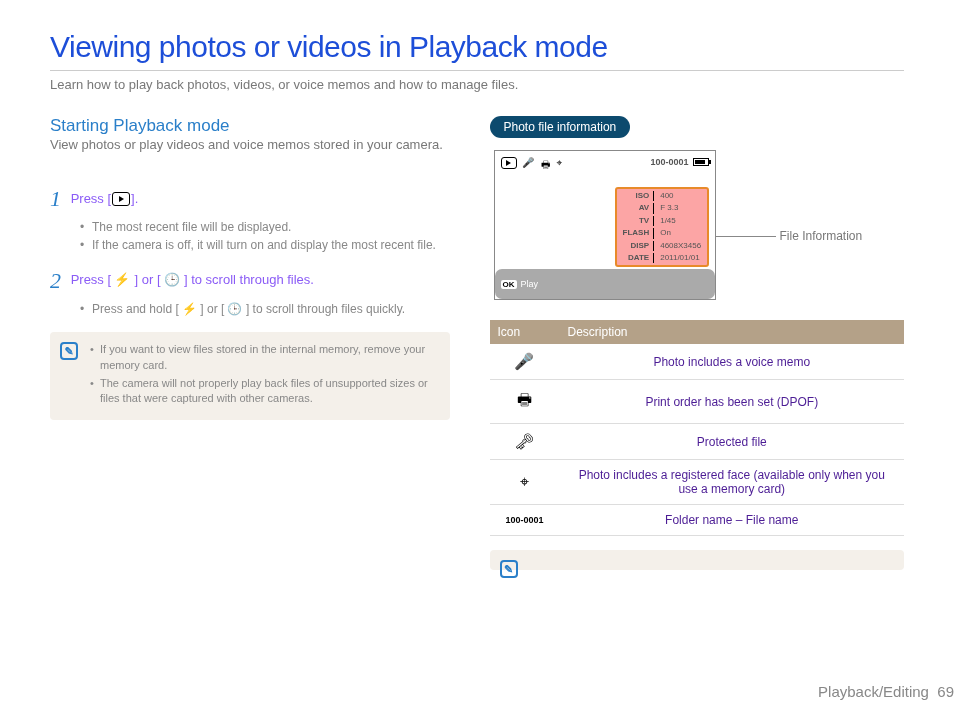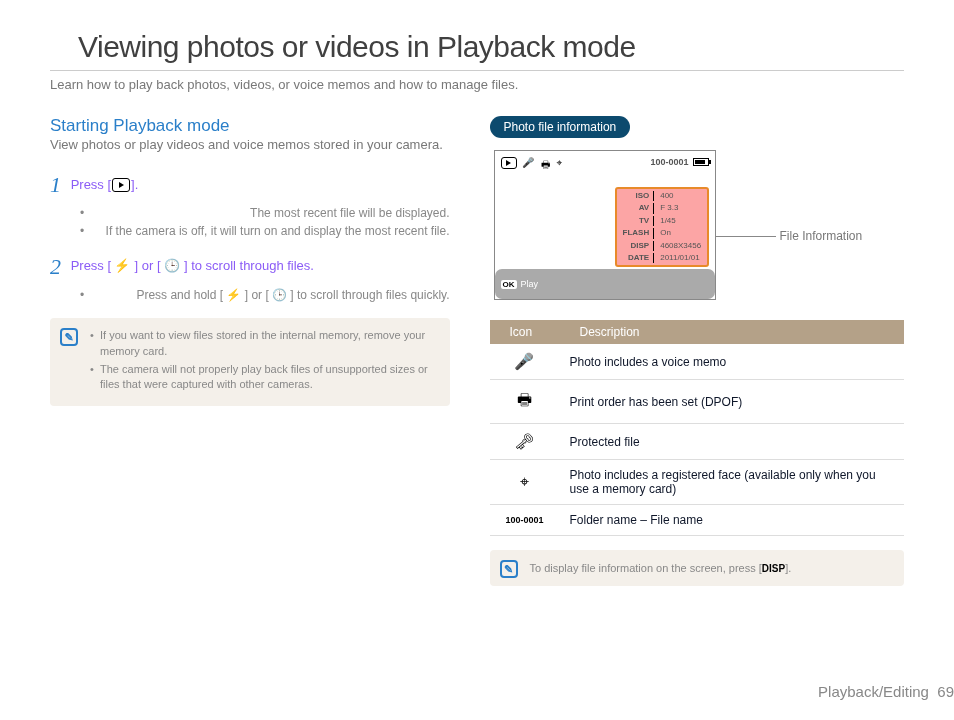--- a/index.html
+++ b/index.html
@@ -9,25 +9,24 @@
     height: 720px;
     background: #fff;
     color: #555;
     font-size: 13px;
     position: relative;
     padding: 30px 50px 0 50px;
   }
   .page-title {
     font-size: 30px;
     font-weight: 400;
-    color: #404040;
+    color: #1d4ed8;
     font-family: 'Arial Narrow', Arial, sans-serif;
     letter-spacing: -0.5px;
     margin-bottom: 6px;
-    margin-left: 28px;
   }
   .page-subtitle {
     font-size: 13px;
     color: #787878;
     border-top: 1px solid #ccc;
     padding-top: 6px;
     margin-bottom: 24px;
   }
   .columns {
     display: flex;
@@ -38,36 +37,35 @@
   .section-heading {
     color: #2a7fc9;
     font-size: 17px;
     font-weight: 400;
     margin-bottom: 0;
   }
   .section-intro {
     color: #787878;
     font-size: 13px;
     line-height: 1.4;
-    margin-bottom: 18px;
+    margin-bottom: 32px;
   }
   .step { margin-bottom: 14px; }
   .step-num {
     color: #2a7fc9;
     font-size: 22px;
     font-style: italic;
     font-family: 'Times New Roman', serif;
     vertical-align: middle;
     margin-right: 6px;
   }
   .step-text { color: #8b5cf6; font-size: 13px; }
   .bullet-list {
     list-style: none;
     margin: 6px 0 0 30px;
-    text-align: right;
   }
   .bullet-list li {
     color: #888;
     font-size: 12px;
     line-height: 1.5;
     padding-left: 12px;
     position: relative;
   }
   .bullet-list li::before {
     content: "•";
@@ -197,29 +195,30 @@
     font-size:12px;
     color:#787878;
   }
   .icon-table { width:100%; border-collapse: collapse; margin-bottom:14px;}
   .icon-table th {
     background:#b4a188;
     color:#fff;
     font-weight:normal;
     font-size:12px;
     text-align:left;
-    padding:5px 20px;
+    padding:5px 8px;
   }
   .icon-table th:first-child{width:70px;}
   .icon-table td {
     border-bottom:1px solid #ddd;
     padding:8px 10px;
     font-size:12px;
-    color:#0f172a;
+    color:#4c1d95;
     vertical-align:middle;
+    text-align:center;
   }
   .icon-table td.icon-cell{text-align:center;font-size:16px;color:#000;}
   .inline-icon {
     display:inline-flex;
     vertical-align:middle;
     border:1.5px solid #000;
     border-radius:3px;
     width:18px;height:14px;
     align-items:center;justify-content:center;
     margin:0 1px;
@@ -354,22 +353,19 @@
       </tr>
       <tr>
         <td class="icon-cell" style="font-size:9px;font-weight:bold;">100-0001</td>
         <td>Folder name – File name</td>
       </tr>
     </tbody>
       </table>
 
     <div class="note-box">
       <div class="note-icon">✎</div>
-      <span class="note-direct">
-        <span>To display file information on the screen, press [</span><span class="disp-label">DISP</span><span>].</span>
-      </span>
     </div>
   </div>
 </div>
 
 <div class="footer">
   <span>Playback/Editing</span>&nbsp;&nbsp;<span>69</span>
 </div>
 
 </body></html>

